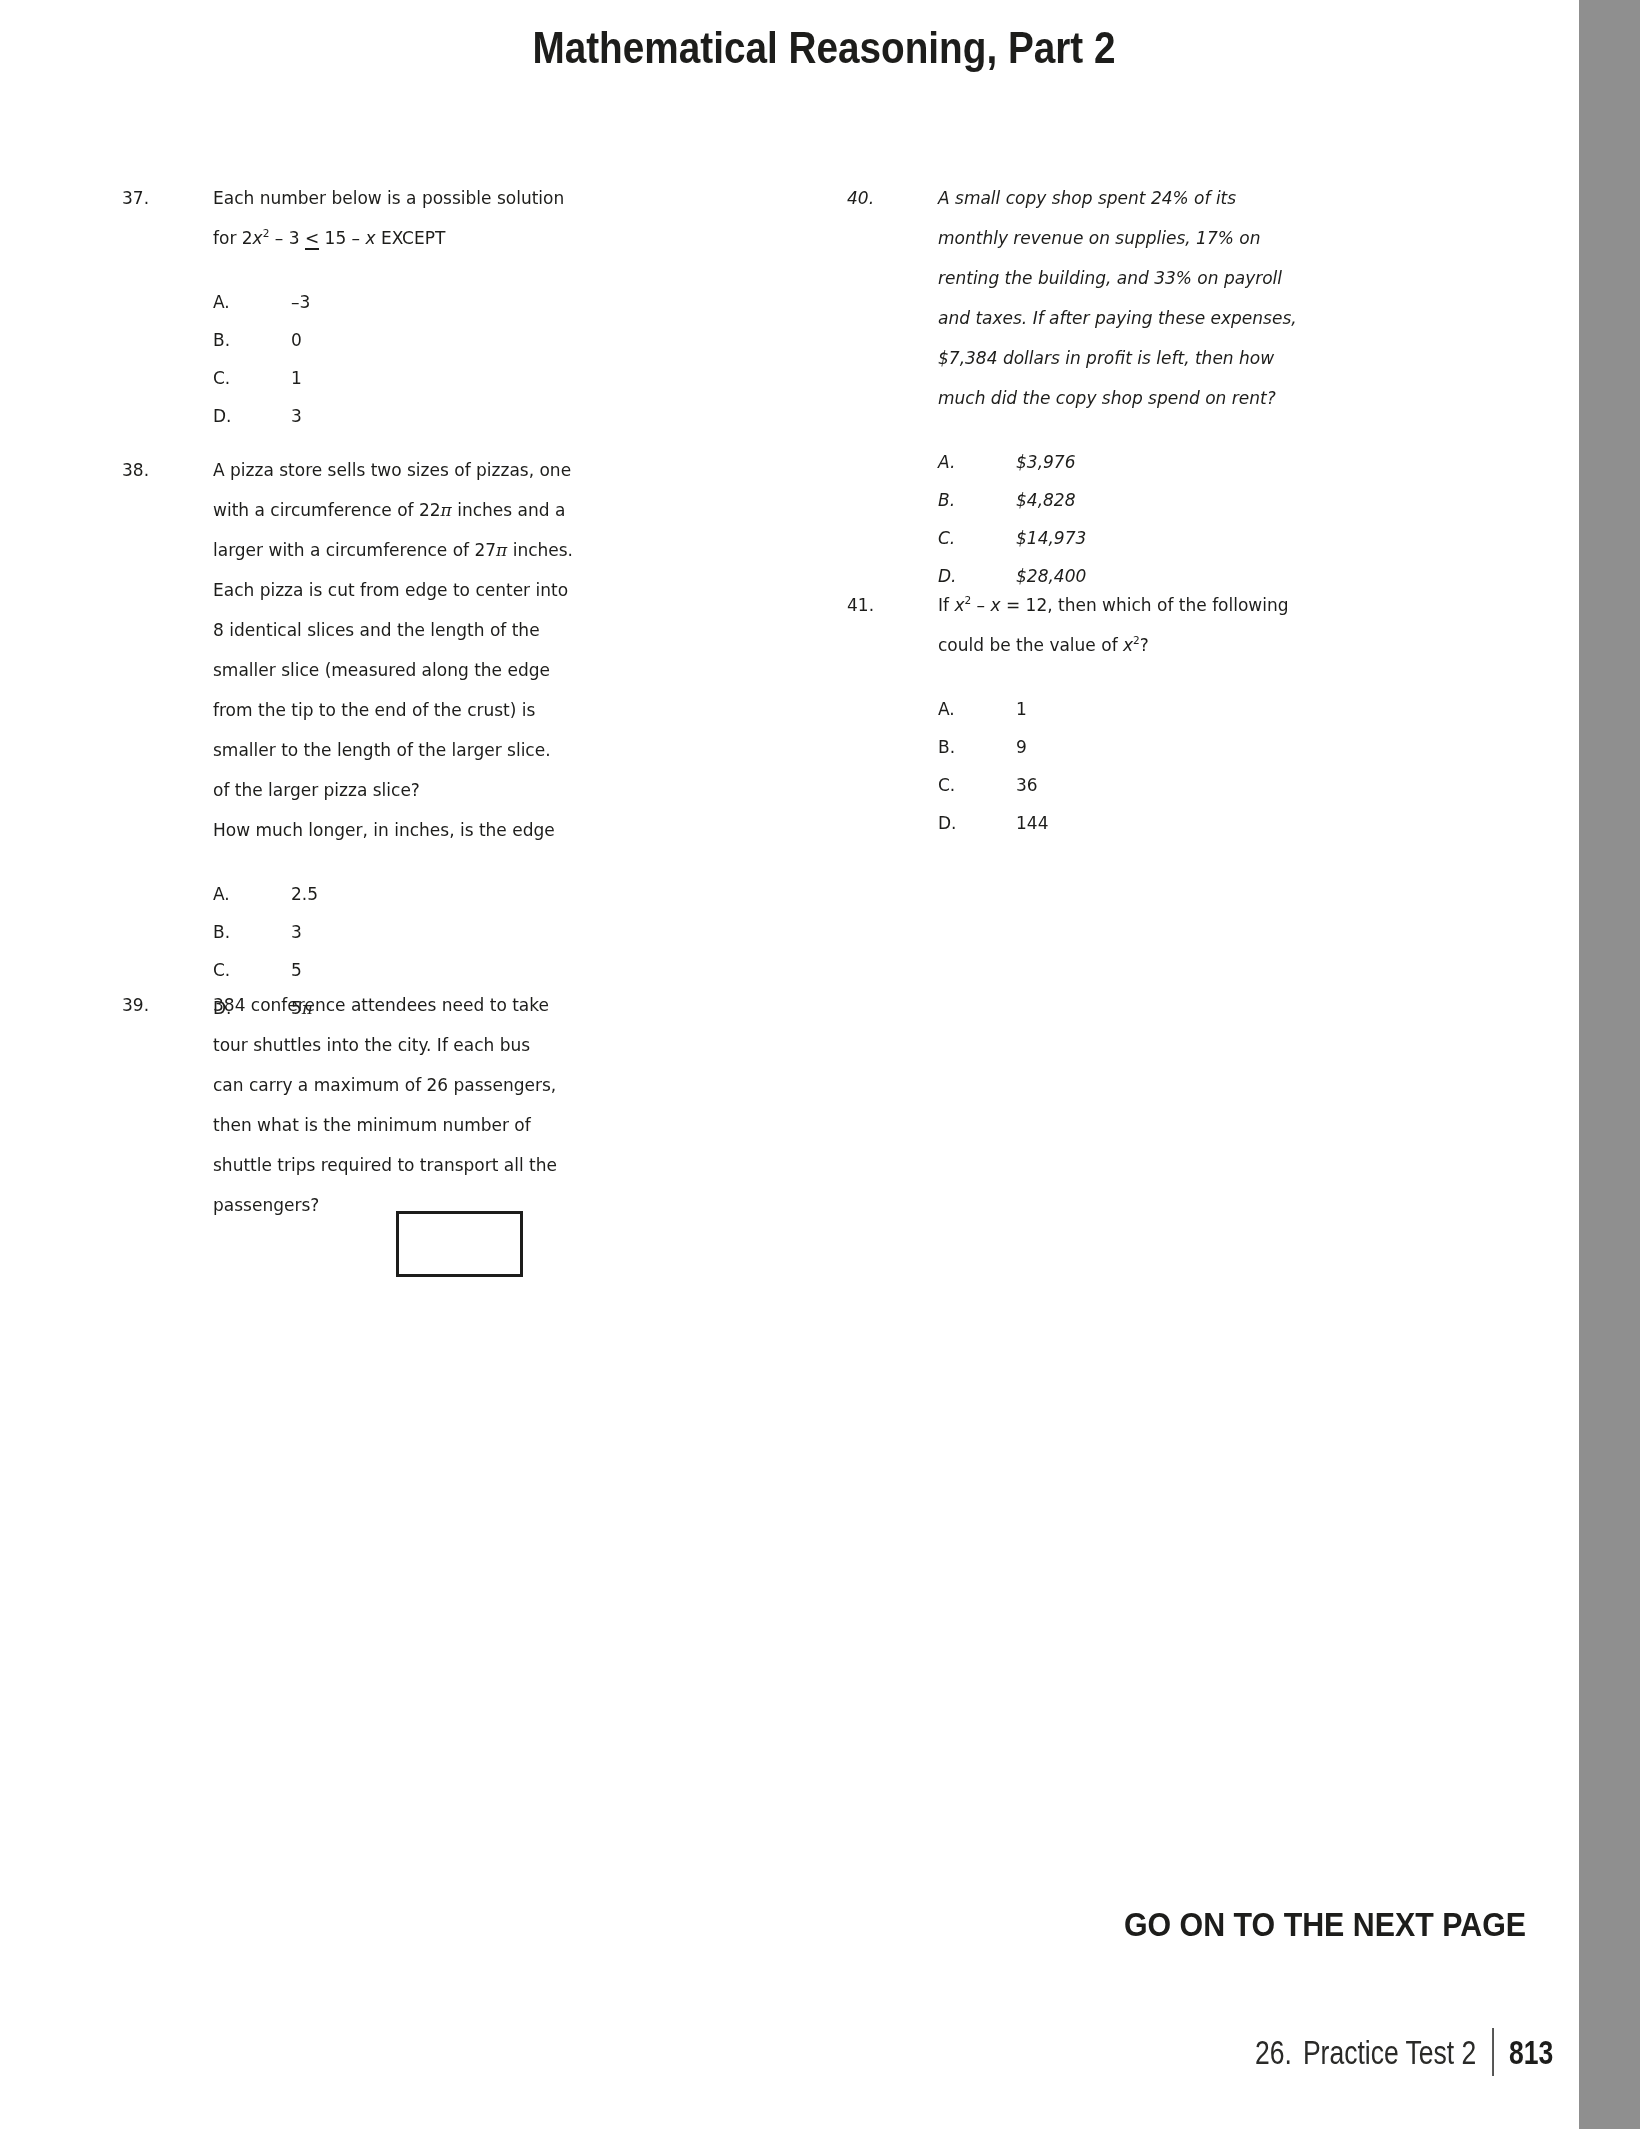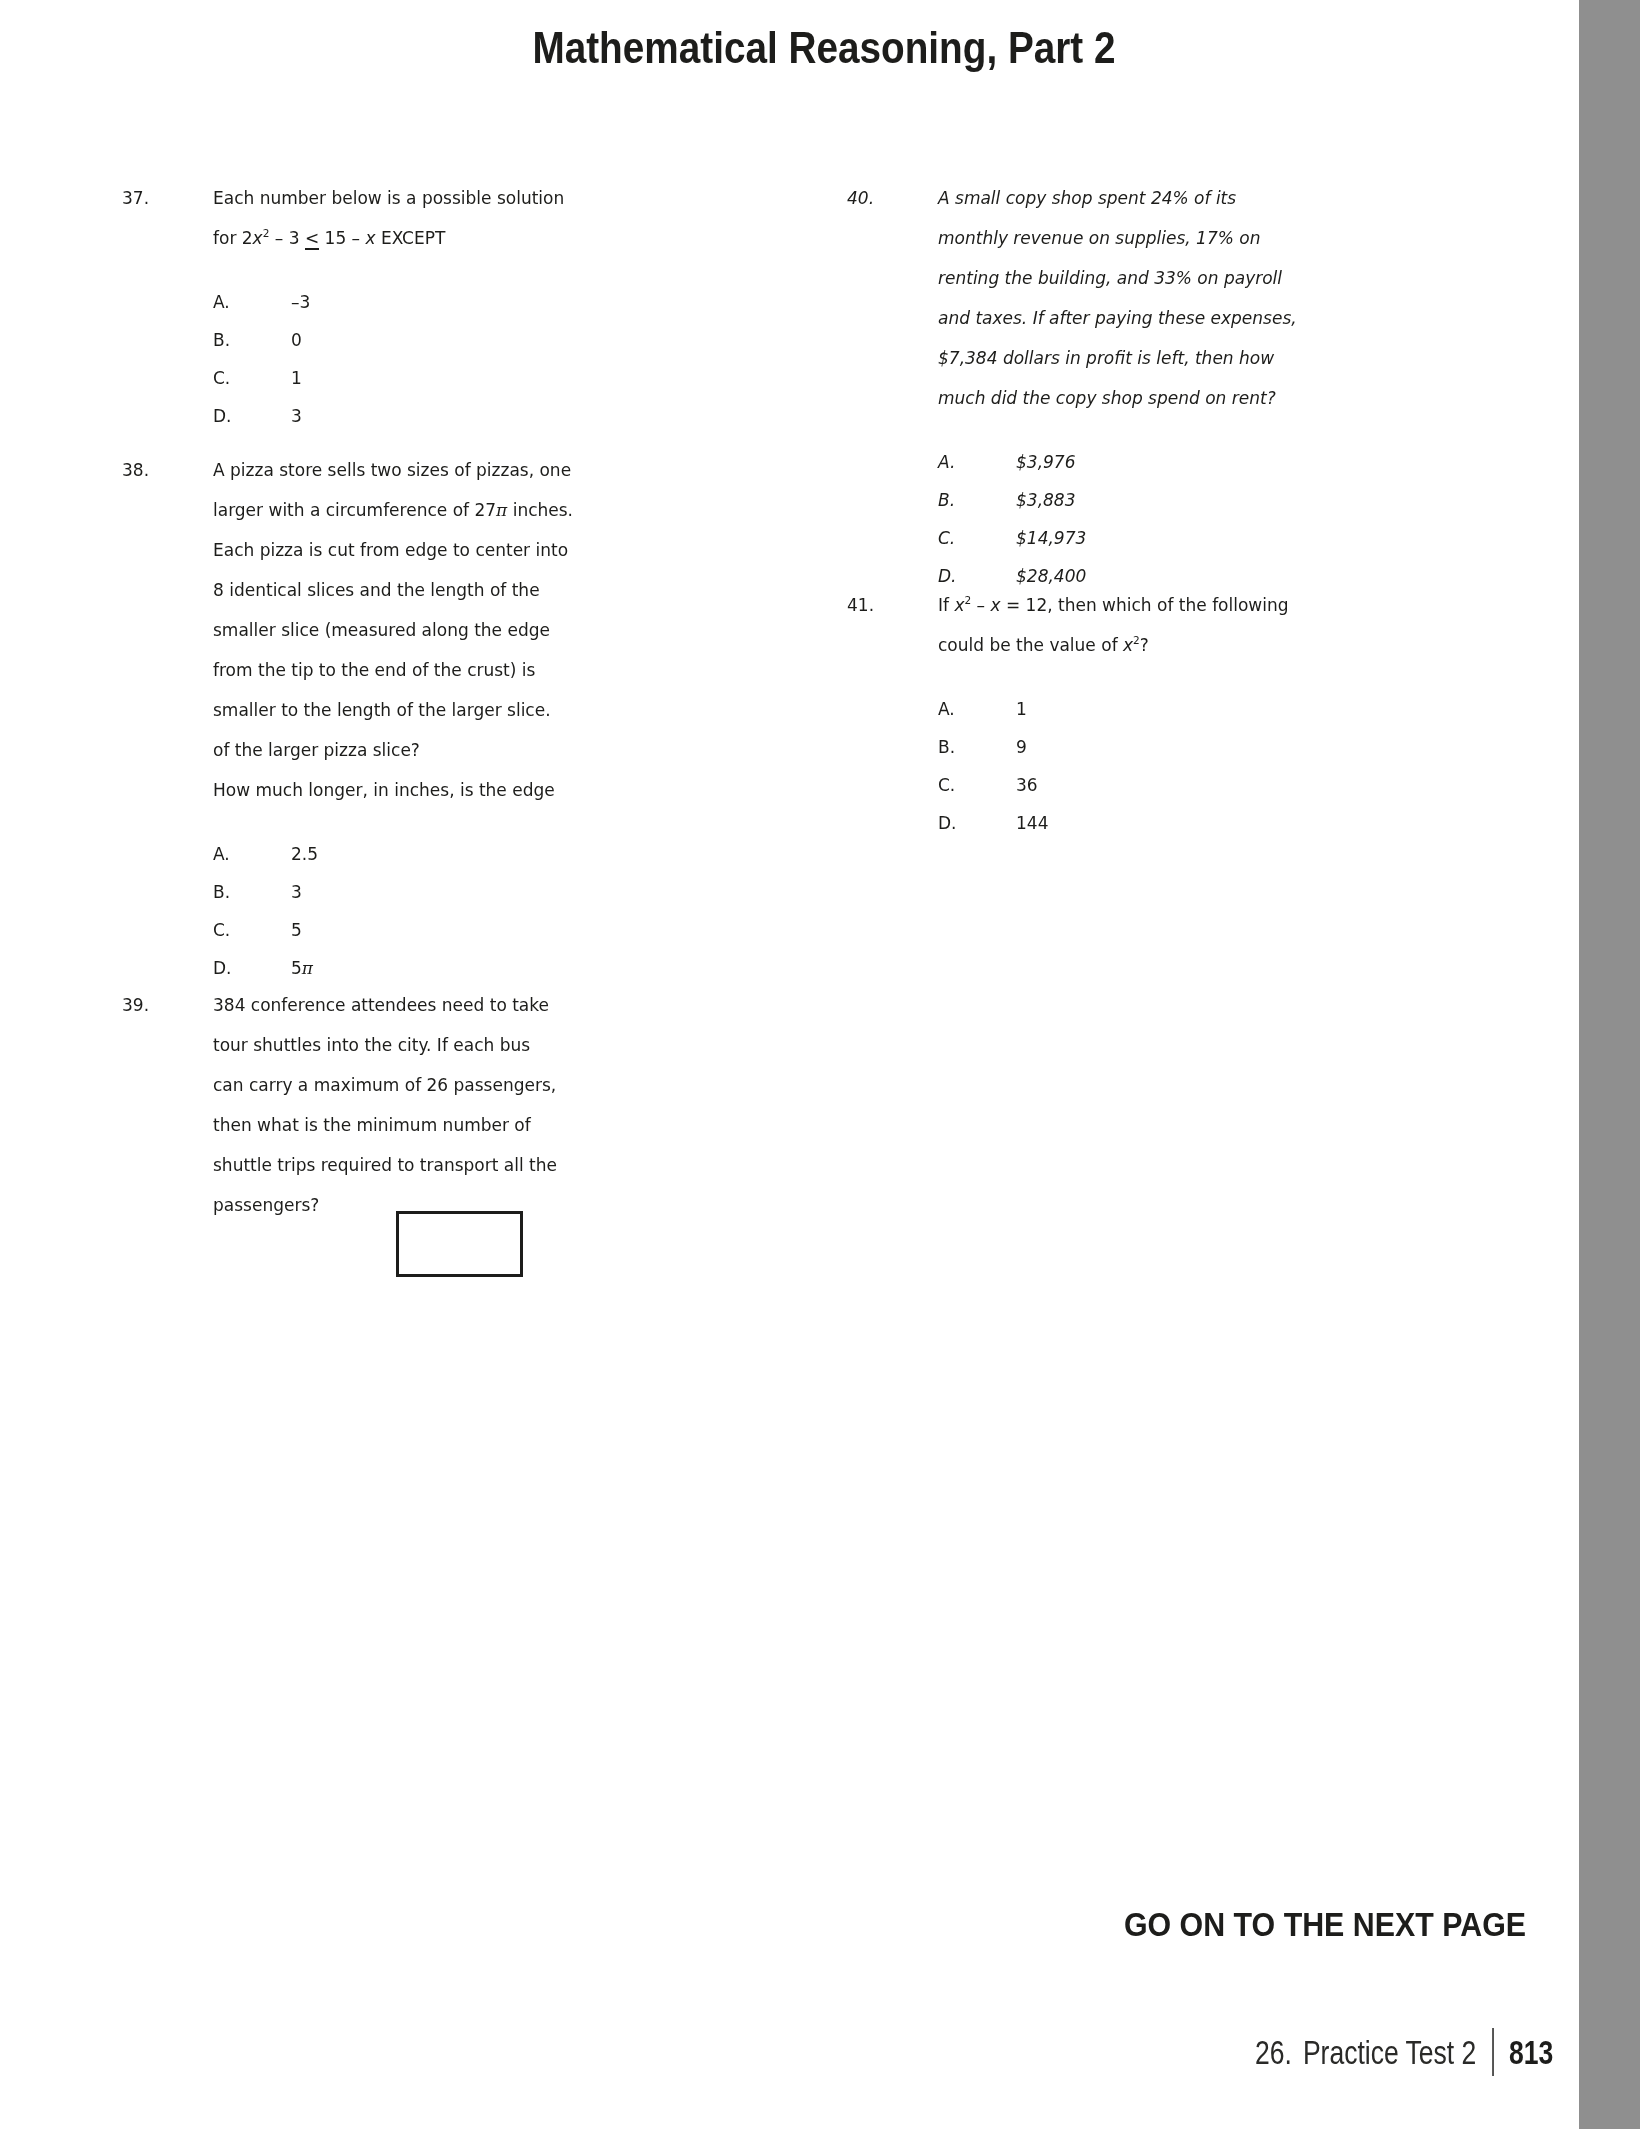--- a/index.html
+++ b/index.html
@@ -81,20 +81,21 @@
           <div class="option-row"><span class="opt-letter">B.</span><span class="opt-value">0</span></div>
           <div class="option-row"><span class="opt-letter">C.</span><span class="opt-value">1</span></div>
           <div class="option-row"><span class="opt-letter">D.</span><span class="opt-value">3</span></div>
         </div>
       </div>
     </div>
   <div class="qblock" id="q38">
       <div class="qnum">38.</div>
       <div class="qbody">
         <div class="stem-line">A pizza store sells two sizes of pizzas, one</div>
+        <div class="stem-line">with a circumference of 22<span class="pi">π</span> inches and a</div>
         <div class="stem-line">larger with a circumference of 27<span class="pi">π</span> inches.</div>
         <div class="stem-line">Each pizza is cut from edge to center into</div>
         <div class="stem-line">8 identical slices and the length of the</div>
         <div class="stem-line">smaller slice (measured along the edge</div>
         <div class="stem-line">from the tip to the end of the crust) is</div>
         <div class="stem-line">smaller to the length of the larger slice.</div>
         <div class="stem-line">of the larger pizza slice?</div>
         <div class="stem-line">How much longer, in inches, is the edge</div>
         <div class="options">
           <div class="option-row"><span class="opt-letter">A.</span><span class="opt-value">2.5</span></div>
@@ -119,21 +120,21 @@
       <div class="qnum">40.</div>
       <div class="qbody">
         <div class="stem-line">A small copy shop spent 24% of its</div>
         <div class="stem-line">monthly revenue on supplies, 17% on</div>
         <div class="stem-line">renting the building, and 33% on payroll</div>
         <div class="stem-line">and taxes. If after paying these expenses,</div>
         <div class="stem-line">$7,384 dollars in profit is left, then how</div>
         <div class="stem-line">much did the copy shop spend on rent?</div>
         <div class="options">
           <div class="option-row"><span class="opt-letter">A.</span><span class="opt-value">$3,976</span></div>
-          <div class="option-row"><span class="opt-letter">B.</span><span class="opt-value">$3,883</span></div>
+          <div class="option-row"><span class="opt-letter">B.</span><span class="opt-value">$4,828</span></div>
           <div class="option-row"><span class="opt-letter">C.</span><span class="opt-value">$14,973</span></div>
           <div class="option-row"><span class="opt-letter">D.</span><span class="opt-value">$28,400</span></div>
         </div>
       </div>
     </div>
   <div class="qblock" id="q41">
       <div class="qnum">41.</div>
       <div class="qbody">
         <div class="stem-line">If <i class="vx">x</i><sup>2</sup> – <i class="vx">x</i> = 12, then which of the following</div>
         <div class="stem-line">could be the value of <i class="vx">x</i><sup>2</sup>?</div>

